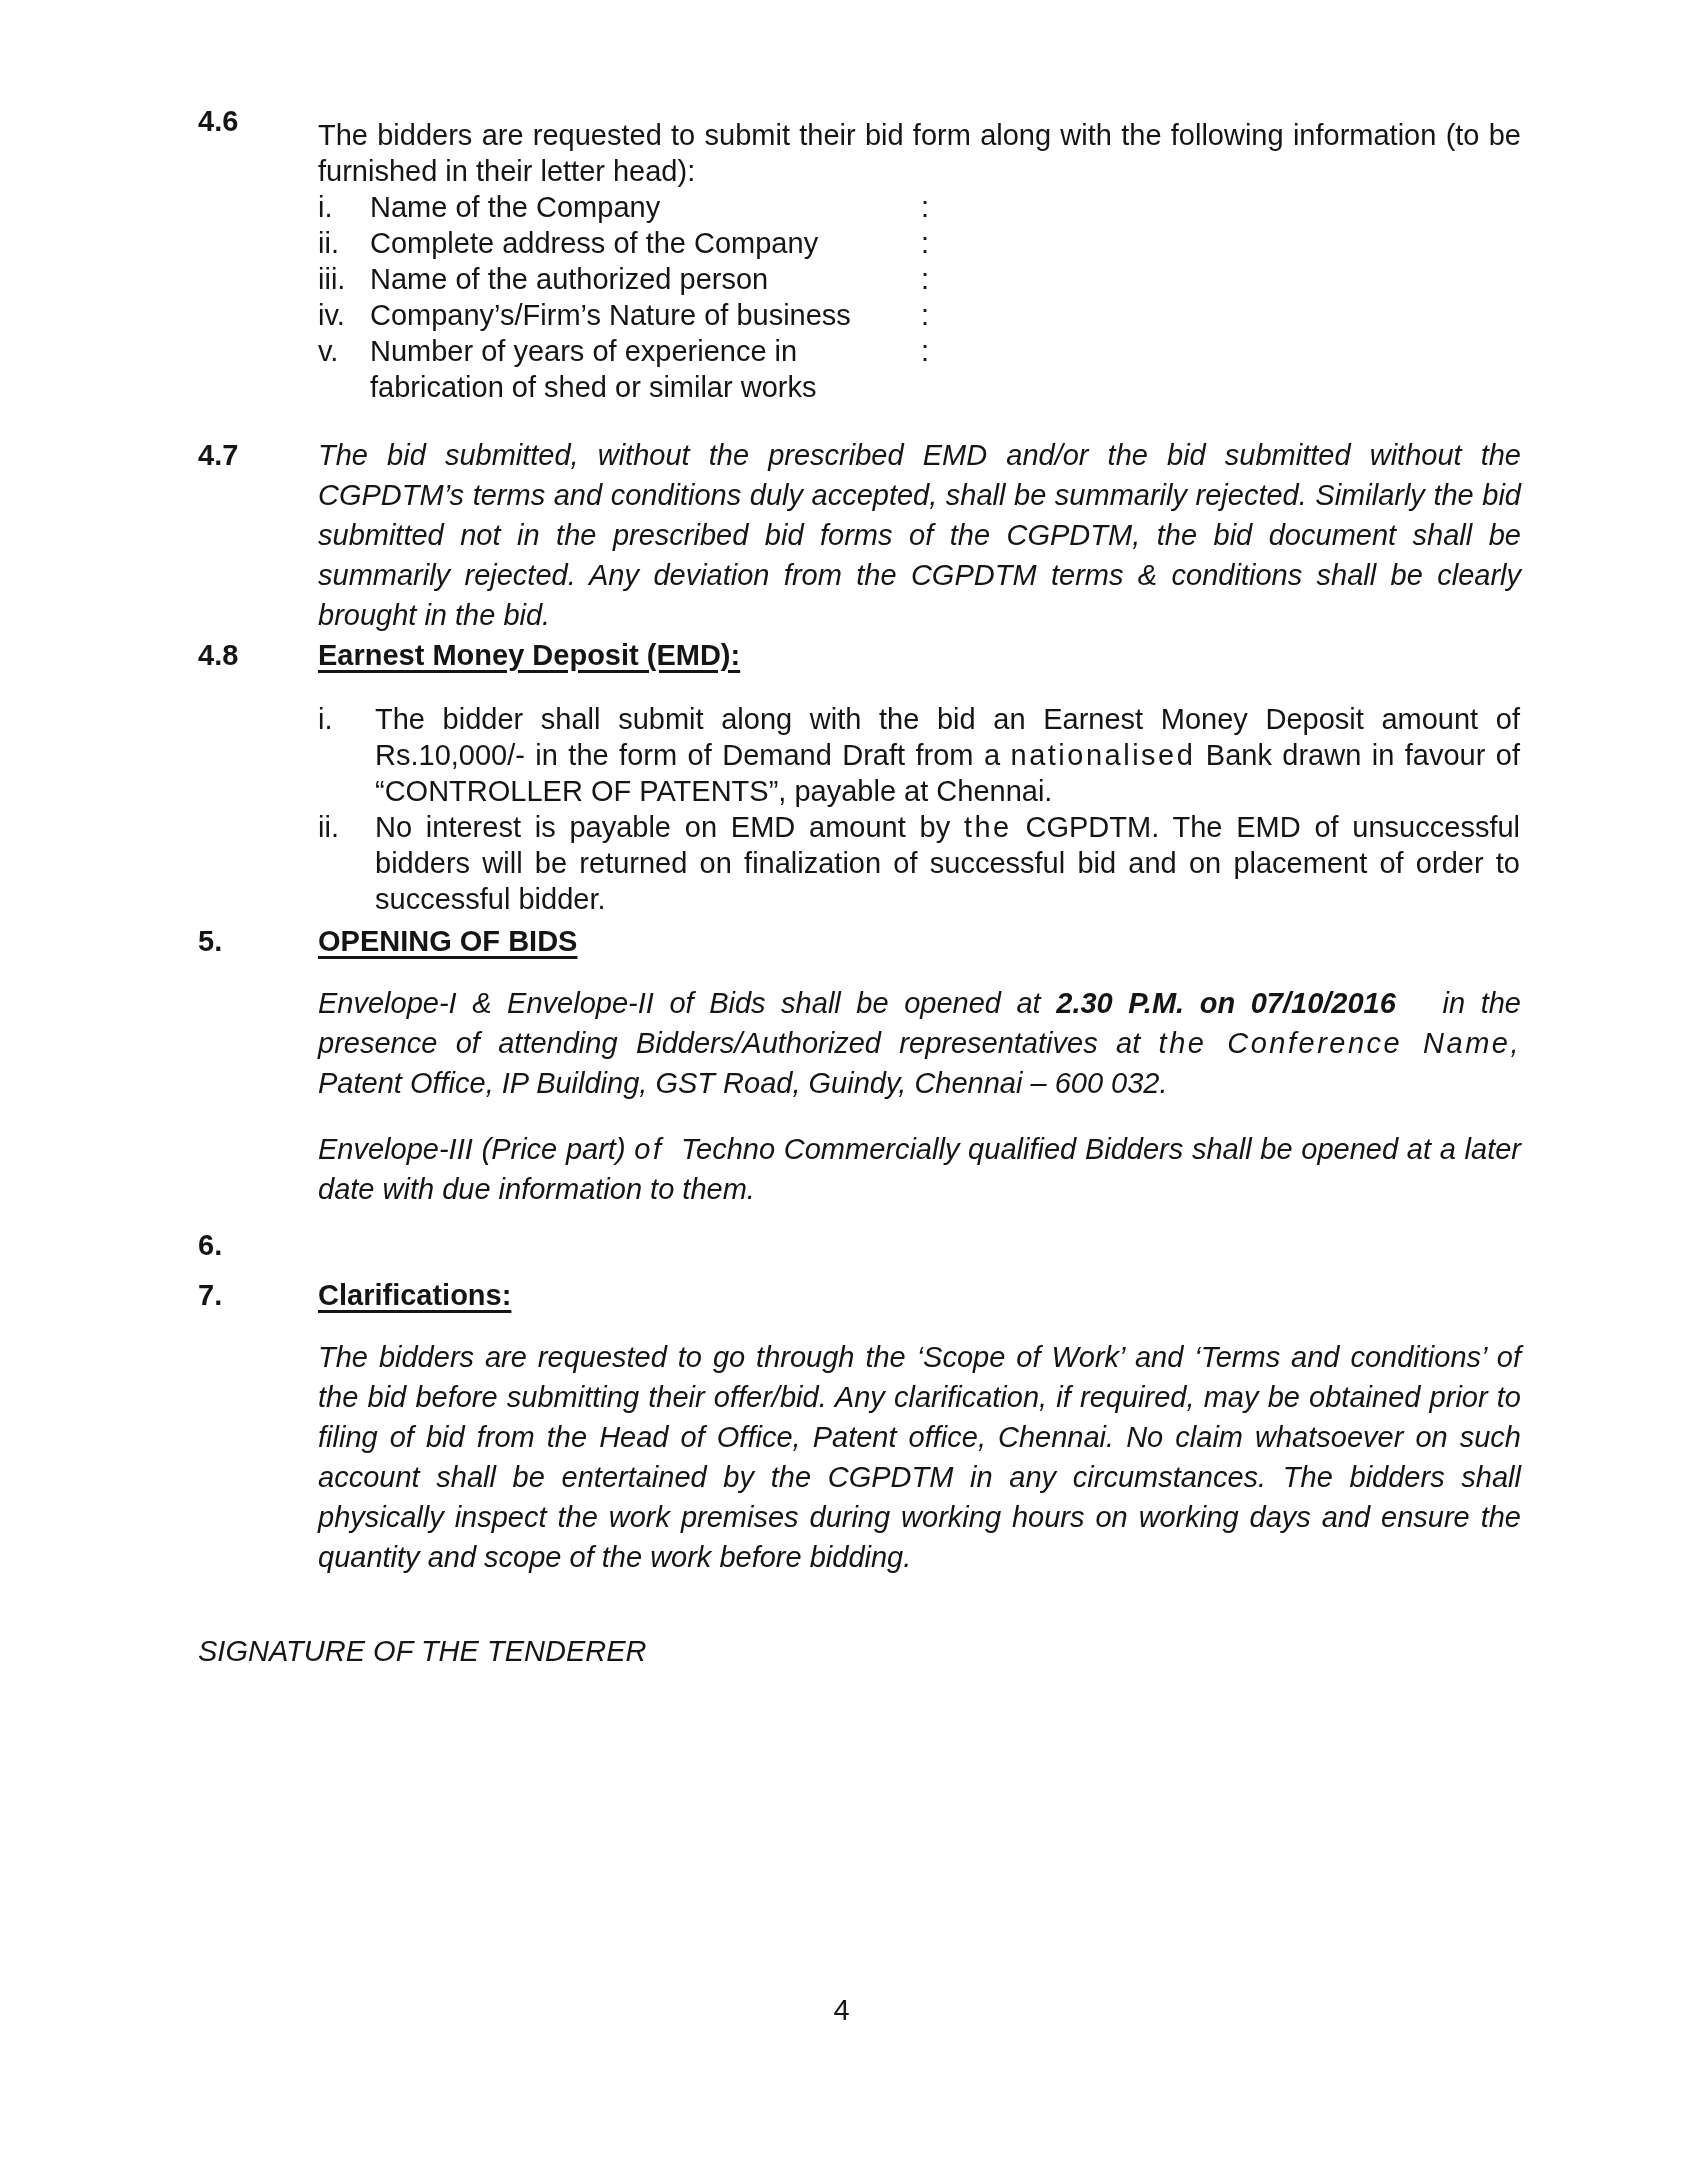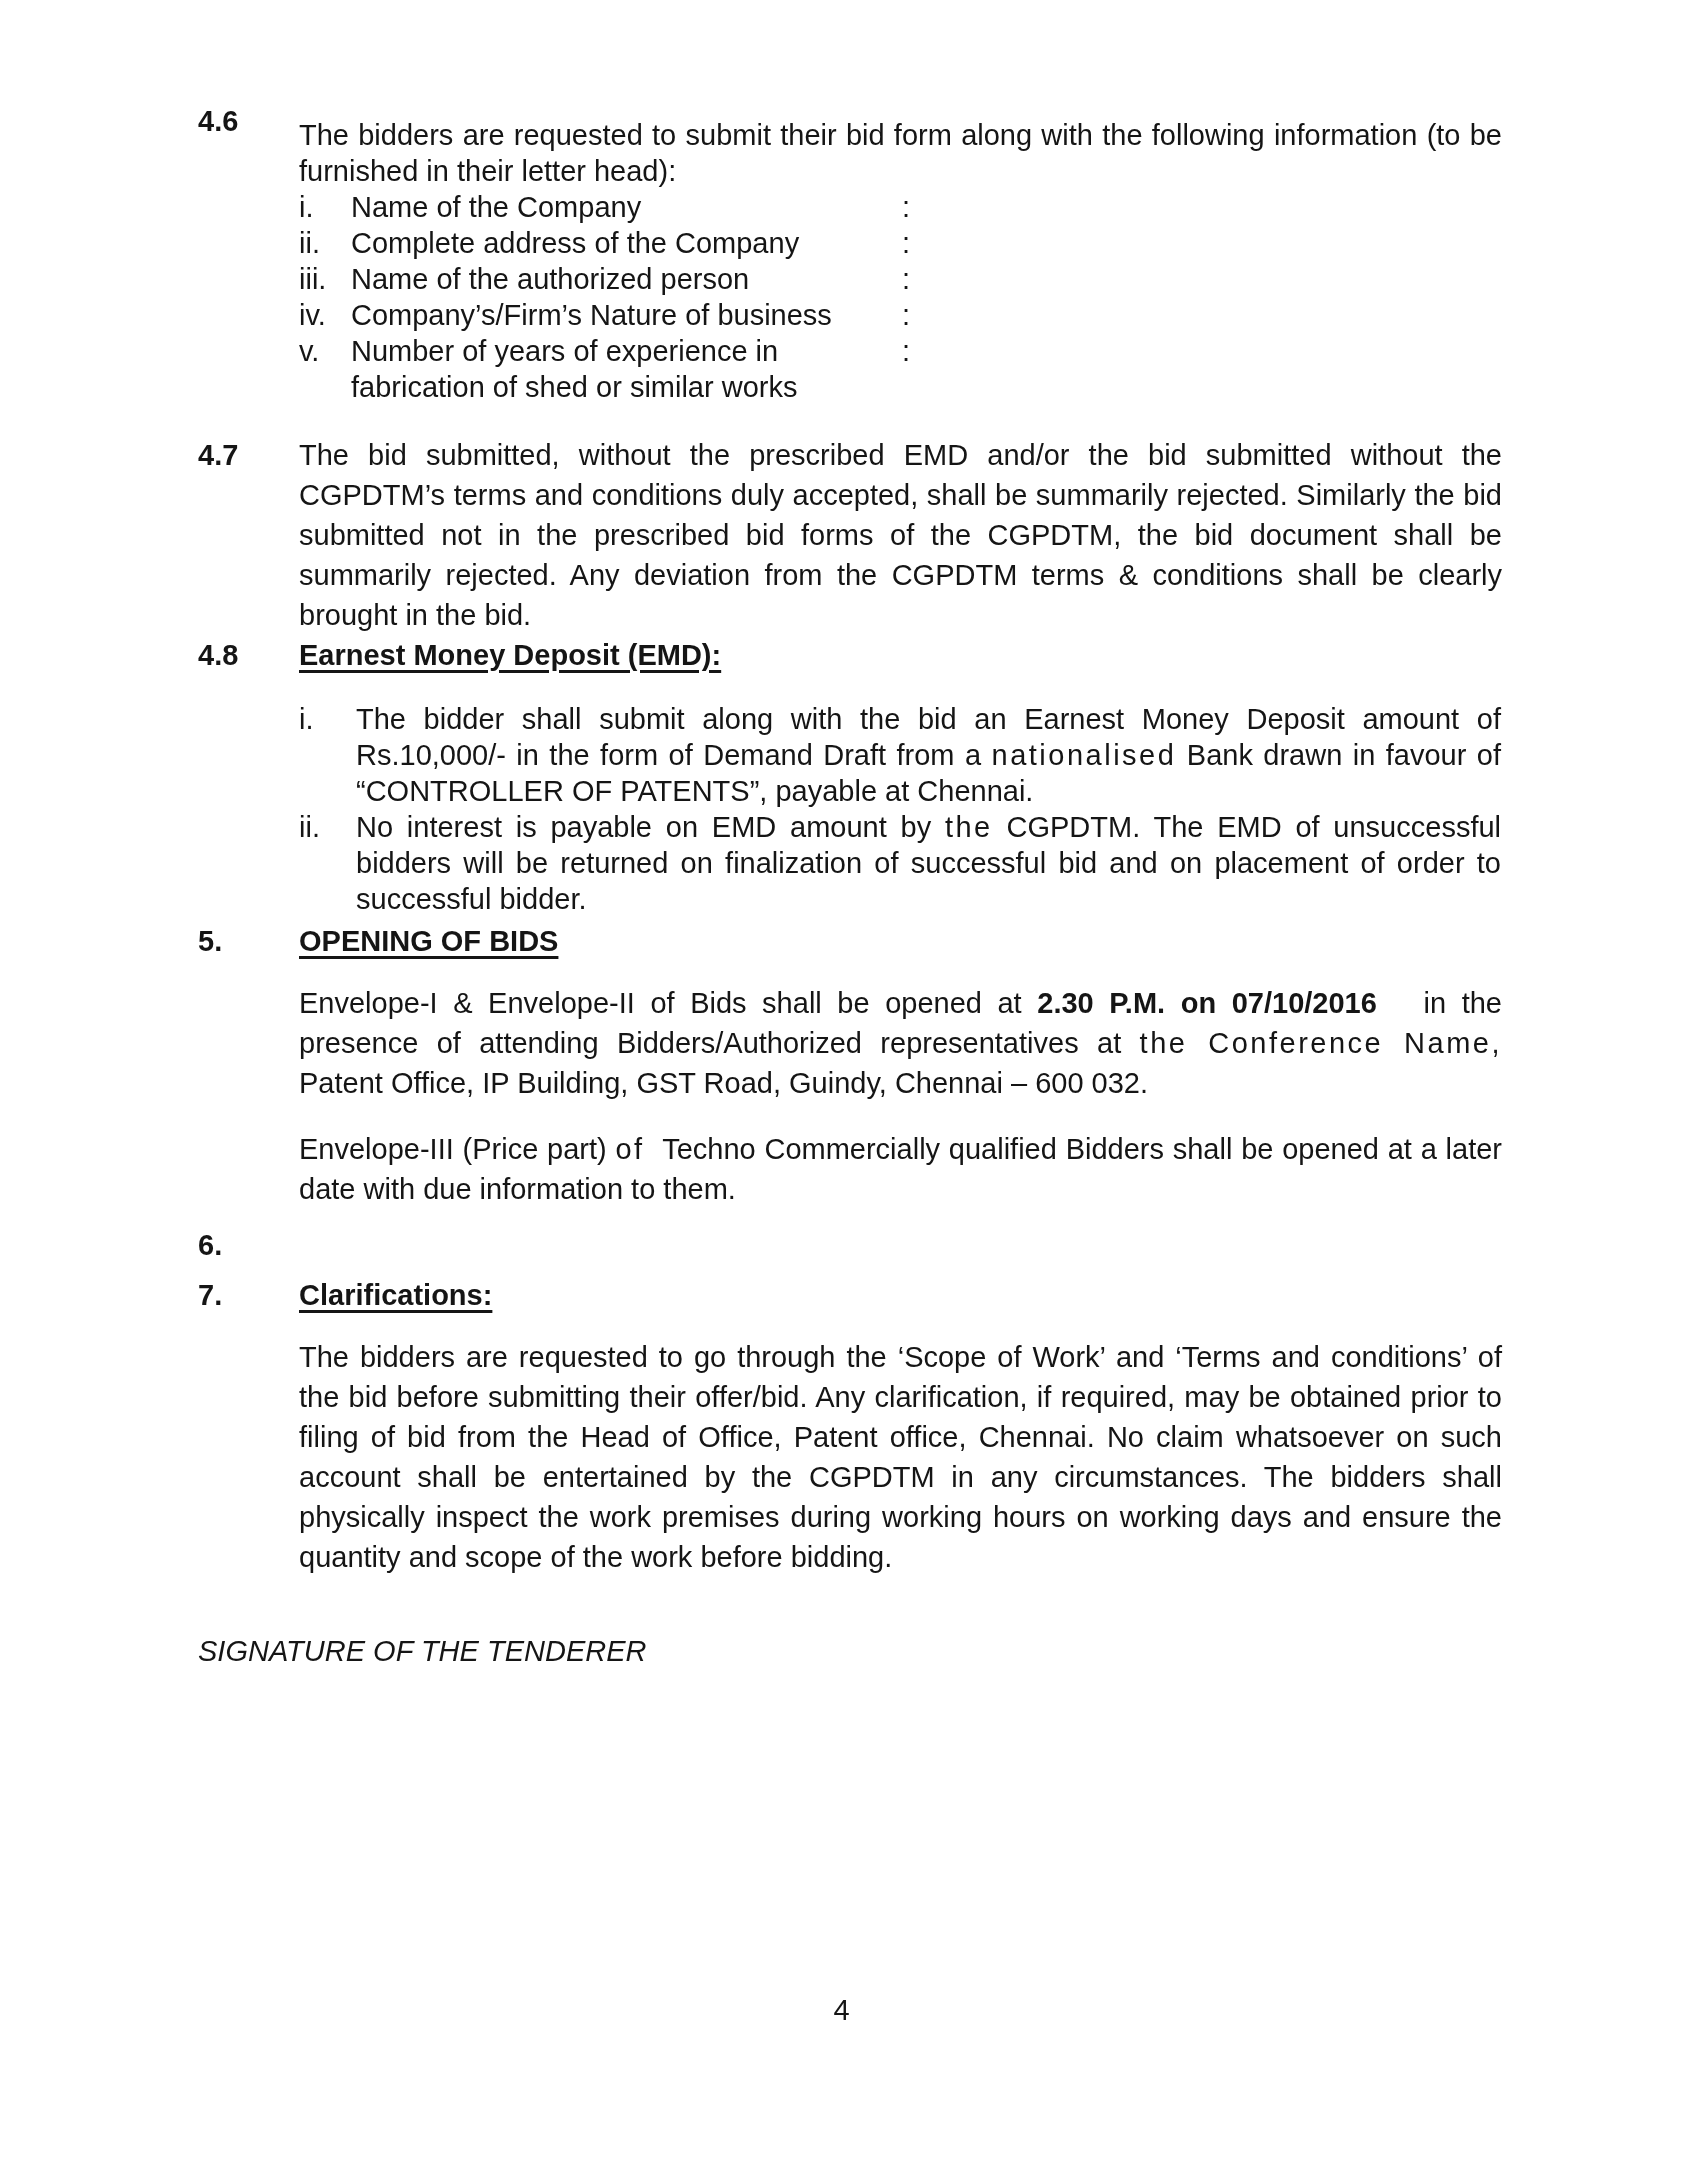--- a/index.html
+++ b/index.html
@@ -7,32 +7,32 @@
   .page {
     position:relative;
     width:1683px; height:2178px;
     margin:0 auto;
     background:#ffffff;
     font-family:"Liberation Sans","DejaVu Sans",sans-serif;
     font-size:29px;
     color:#151515;
     overflow:hidden;
   }
-  .sec { display:grid; grid-template-columns:101px 1203px; margin-left:198px; }
+  .sec { display:grid; grid-template-columns:101px 1203px; margin-left:198px;gap:19px; }
   .num { font-weight:bold; line-height:40px; }
   .secbody { min-width:0; }
   .heading {
     font-size:29px; font-weight:bold;
     text-decoration:underline;
     text-decoration-thickness:3px;
     text-underline-offset:5px;
     line-height:40px;
     display:inline;
   }
-  .para { text-align:justify; line-height:40px; }
+  .para { text-align:justify; line-height:40px;font-style:italic; }
   .tight { line-height:36px; text-align:justify; }
   
   .frow { display:grid; grid-template-columns:52px 551px auto; line-height:36px; }
   .frow .fc { text-align:left; }
   
   .lrow { display:grid; grid-template-columns:57px 1145px; line-height:36px; }
   .lrow .txt { text-align:justify; }
   .b { font-weight:bold; }
   .sp { letter-spacing:2.5px; }
   .mt-16 { margin-top:16px; }

